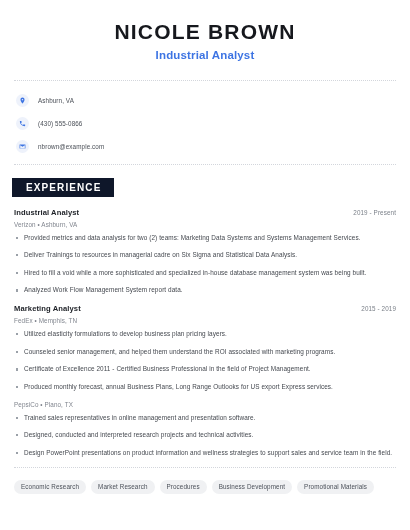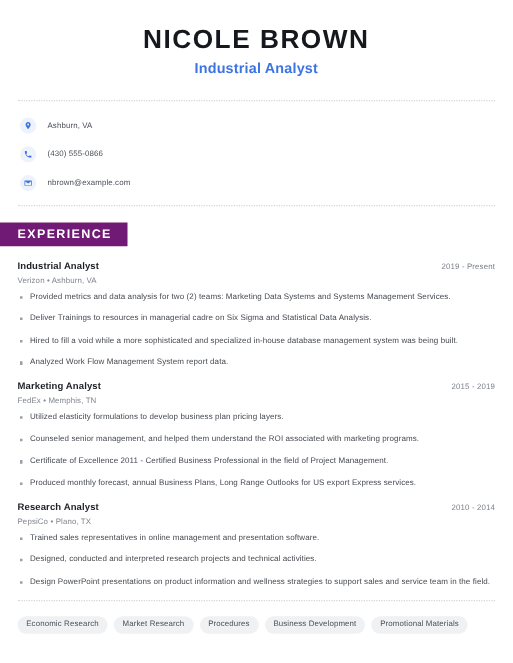--- a/index.html
+++ b/index.html
@@ -45,24 +45,24 @@
   }
   .ico-wrap svg { display:block; }
   .contact-text {
     margin-left:9px; font-size:6.3px; color:#4a4f57;
     letter-spacing:.1px; white-space:nowrap;
   }
 
   
   .section-badge {
     display:inline-block;
-    background:#701a75; color:#ffffff;
+    background:#0f172a; color:#ffffff;
     font-size:10px; font-weight:bold; letter-spacing:1.1px;
     padding:4px 13px 4px 14px;
-    margin-left:0;
+    margin-left:12px;
   }
   .badge-hold { margin-top:12px; }
 
   
   .exp-body { padding:0 14px; margin-top:11px; }
   .job { margin-bottom:1px; }
   .job-head {
     display:flex; justify-content:space-between;
     align-items:baseline;
   }
@@ -173,24 +173,20 @@
       <div class="job-meta">FedEx  •  Memphis, TN</div>
       <ul class="bullets">
         <li class="bullet">Utilized elasticity formulations to develop business plan pricing layers.</li>
         <li class="bullet">Counseled senior management, and helped them understand the ROI associated with marketing programs.</li>
         <li class="bullet">Certificate of Excellence 2011 - Certified Business Professional in the field of Project Management.</li>
         <li class="bullet">Produced monthly forecast, annual Business Plans, Long Range Outlooks for US export Express services.</li>
       </ul>
     </div>
 
     <div class="job spaced">
-      <div class="job-head">
-        <span class="job-role">Research Analyst</span>
-        <span class="job-dates">2010 - 2014</span>
-      </div>
       <div class="job-meta">PepsiCo  •  Plano, TX</div>
       <ul class="bullets">
         <li class="bullet">Trained sales representatives in online management and presentation software.</li>
         <li class="bullet">Designed, conducted and interpreted research projects and technical activities.</li>
         <li class="bullet">Design PowerPoint presentations on product information and wellness strategies to support sales and service team in the field.</li>
       </ul>
     </div>
 
   </div>
 

